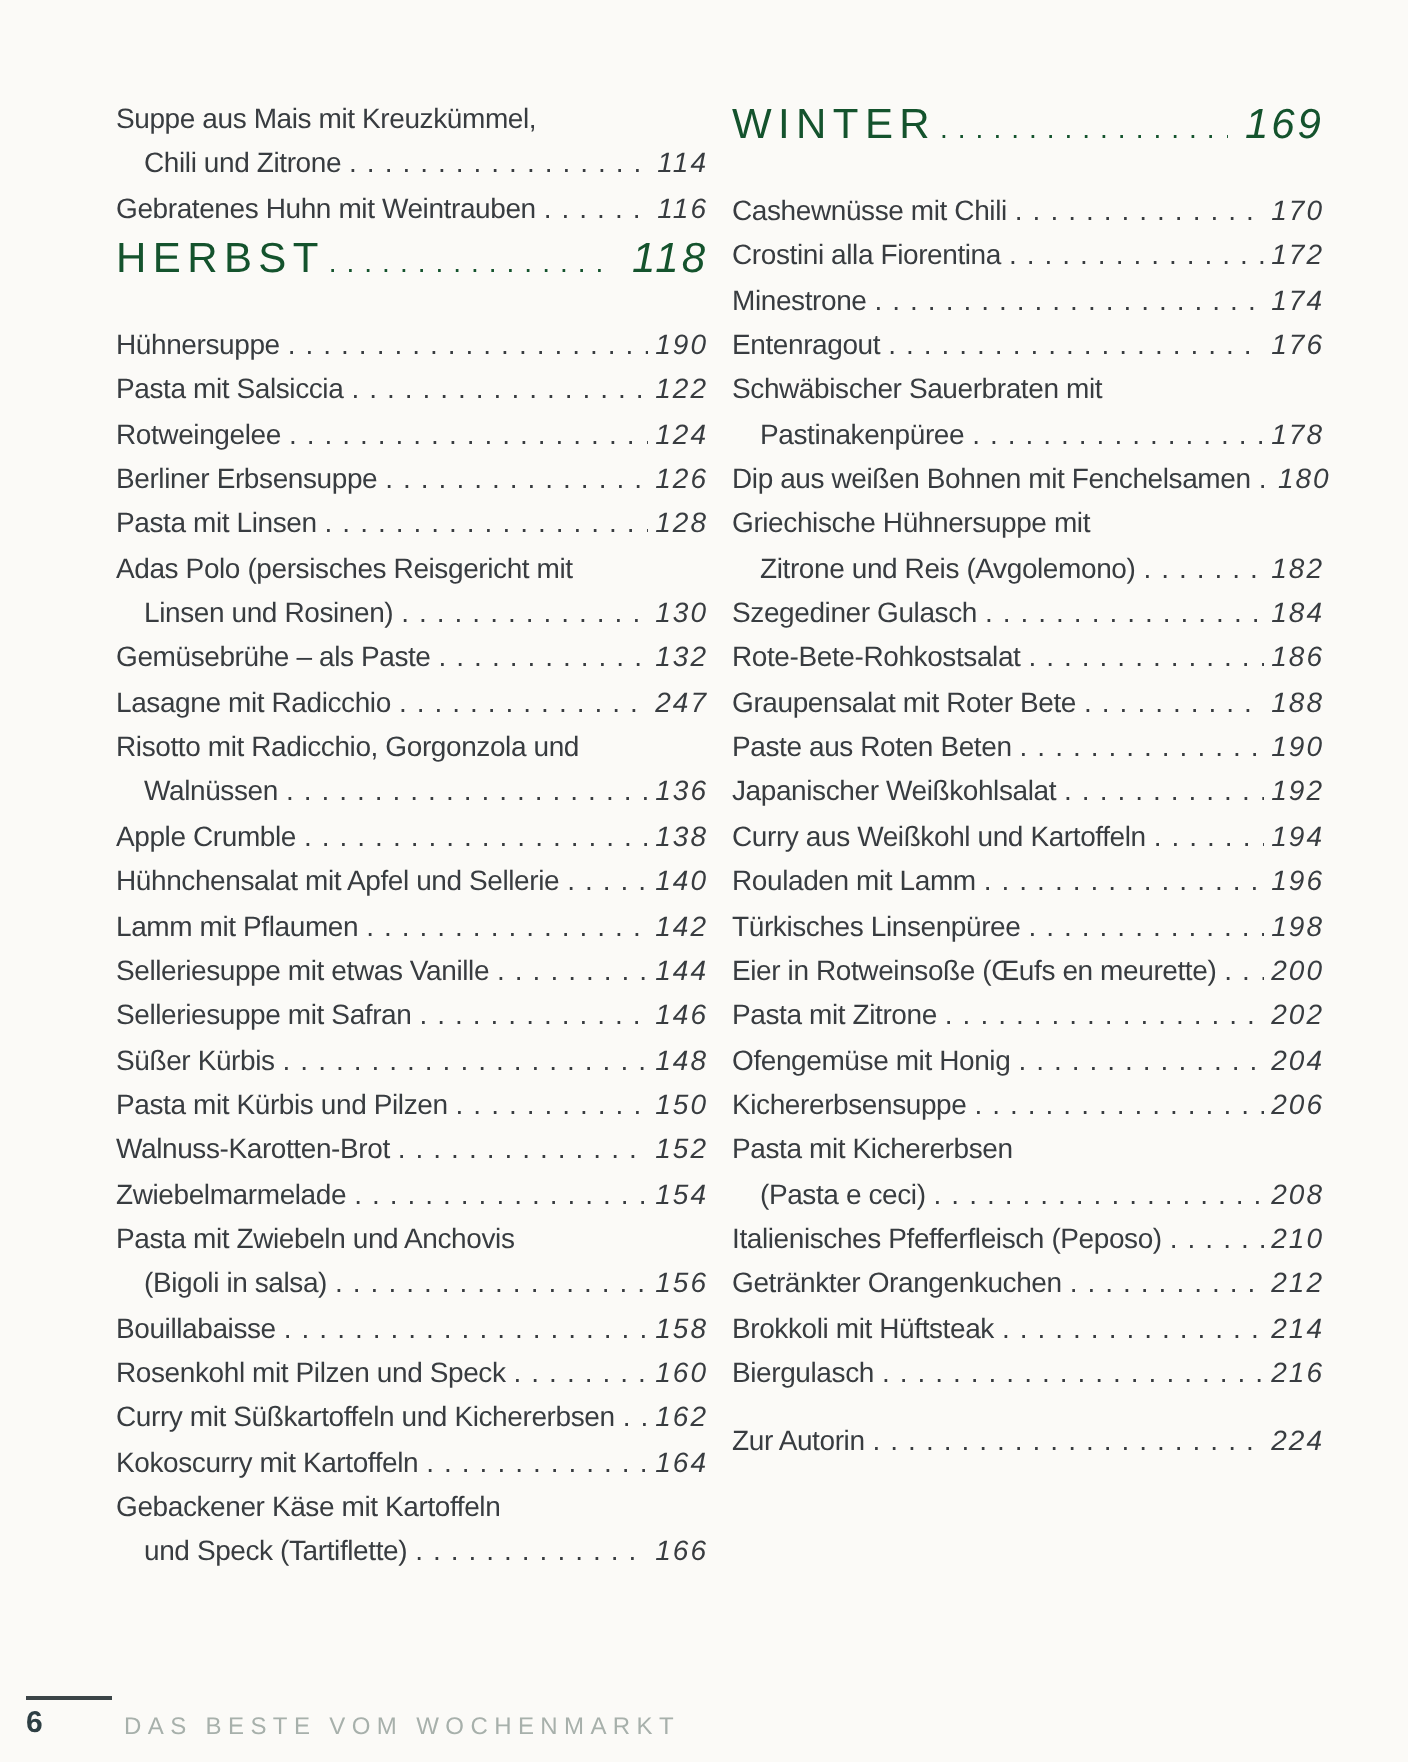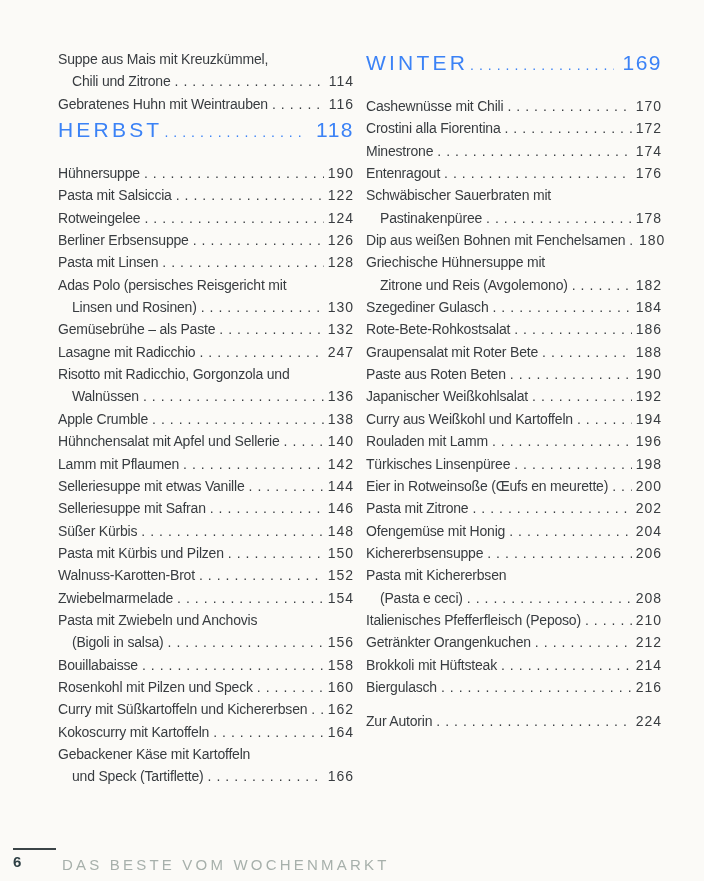--- a/index.html
+++ b/index.html
@@ -45,28 +45,29 @@
     margin:0 2px 0 4px;
   }
   .leader::after{
     content:"......................................................................";
   }
   .pg{
     flex:0 0 auto;
     min-width:28px;
     text-align:right;
     letter-spacing:1px;
+    font-style:italic;
   }
   
   .heading-row{
     display:flex;align-items:baseline;
     font-size:21px;
     letter-spacing:3.2px;
     line-height:30px;
-    color:#3b82f6;
+    color:#14532d;
   }
   .col > .heading-row:not(:first-child){}
   .heading-row{margin-bottom:15px;}
   .heading-row .leader{
     font-size:14px;
     letter-spacing:5px;
     margin:0 2px 0 2px;
   }
   .heading-row .pg{
     font-size:21px;
@@ -80,21 +81,21 @@
     width:43px;height:2px;
     background:#3b4447;
   }
   .footer-pagenum{
     position:absolute;left:13px;top:853px;
     font-size:15px;font-weight:bold;
     color:#2e3f44;
   }
   .footer-title{
     position:absolute;left:62px;top:856px;
-    font-size:15px;
+    font-size:12px;
     letter-spacing:3.2px;
     color:#a7b0ab;
   }
 </style>
 </head>
 <body>
 
 <div class="page">
   <div class="columns">
     <div class="col" id="col-0">

